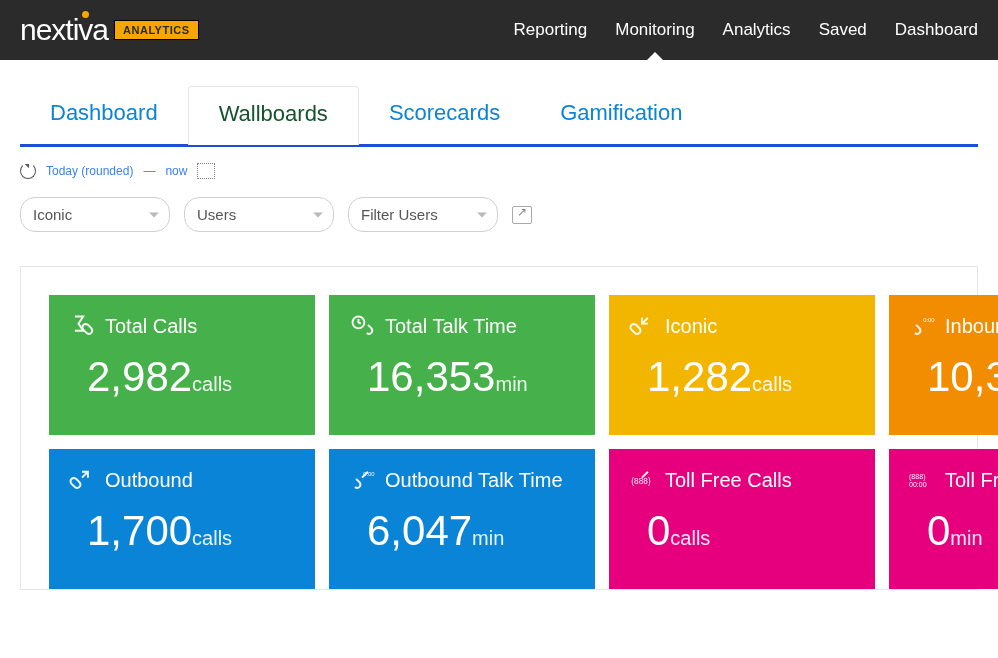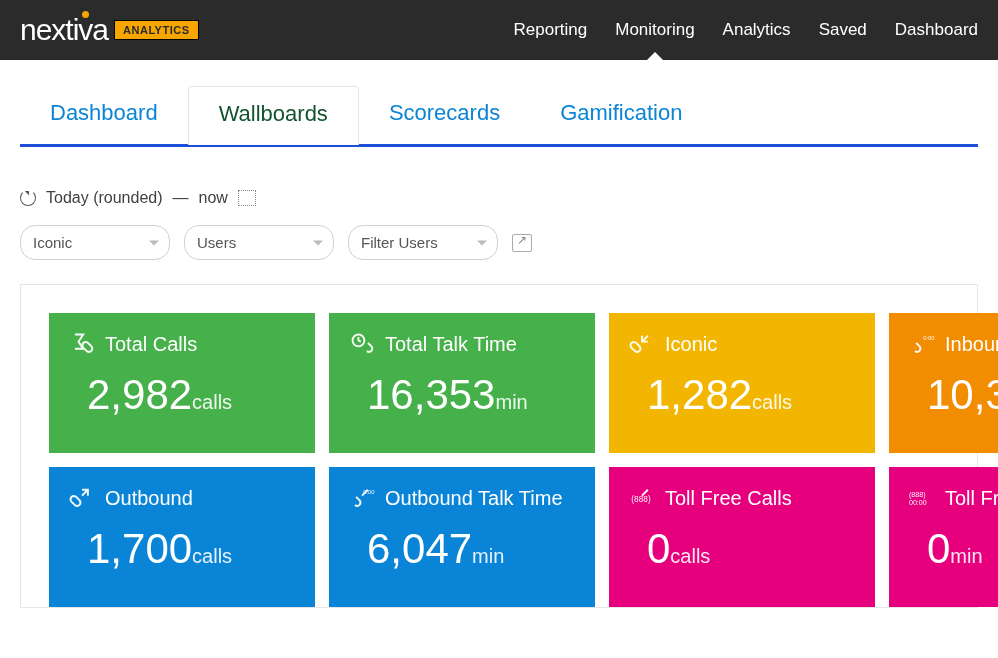--- a/index.html
+++ b/index.html
@@ -12,32 +12,32 @@
 .logo-badge { background:#f7a600; color:#2b2b2b; font-size:11px; font-weight:700; padding:3px 8px; border:1px solid #000; letter-spacing:0.5px; }
 .topnav { margin-left:auto; display:flex; gap:28px; }
 .topnav a { color:#fff; font-size:17px; text-decoration:none; cursor:pointer; position:relative; }
 .topnav a.active::after { content:""; position:absolute; bottom:-22px; left:50%; transform:translateX(-50%); border-left:10px solid transparent; border-right:10px solid transparent; border-bottom:10px solid #fff; }
 
 .page { padding:0 20px; }
 .tabbar { display:flex; margin-top:26px; border-bottom:3px solid #1d4ed8; }
 .tab { padding:14px 30px 18px; font-size:22px; color:#0a84d6; cursor:pointer; }
 .tab.active { color:#14532d; background:#fff; border:1px solid #e6e6e6; border-bottom:none; margin-bottom:-1px; border-top-left-radius:4px; border-top-right-radius:4px; }
 
-.timebar { margin-top:42px; display:flex; align-items:center; gap:10px; color:#404040; font-size:16px; }
+.timebar { margin-top:16px; display:flex; align-items:center; gap:10px; color:#3b82f6; font-size:12px; }
 .refresh-icon { width:16px; height:16px; border:1.5px solid #555; border-radius:50%; border-top-color:transparent; display:inline-block; position:relative; }
 .refresh-icon::after { content:""; position:absolute; top:-3px; left:5px; border:3px solid transparent; border-bottom-color:#555; transform:rotate(45deg); }
 .cal-icon { width:18px; height:16px; border:1px dotted #888; display:inline-block; position:relative; }
 
 .filterrow { margin-top:18px; display:flex; gap:14px; align-items:center; }
 .select { border:1px solid #d0d0d0; border-radius:15px; padding:8px 34px 8px 12px; font-size:15px; color:#555; display:flex; align-items:center; min-width:150px; justify-content:space-between; cursor:pointer; position:relative; }
 .select .chev { position:absolute; right:10px; top:50%; transform:translateY(-50%); width:0; height:0; border-left:5px solid transparent; border-right:5px solid transparent; border-top:5px solid #bbb; }
 .popout-icon { width:20px; height:18px; border:1px solid #aaa; border-radius:2px; position:relative; cursor:pointer; }
 .popout-icon::after { content:"↗"; position:absolute; top:-2px; left:4px; font-size:12px; color:#888; }
 
-.cards-wrap { margin-top:24px; border:1px solid #e6e6e6; padding:28px 28px 0 28px; }
+.cards-wrap { margin-top:34px; border:1px solid #e6e6e6; padding:28px 28px 0 28px; }
 .cards { display:flex; gap:14px; flex-wrap:wrap; width:1140px; }
 .card { width:266px; height:140px; color:#fff; padding:18px 20px; position:relative; }
 .card-title { font-size:20px; font-weight:500; display:flex; align-items:center; gap:10px; }
 .card-value-row { margin-top:14px; display:flex; align-items:baseline; gap:0; padding-left:18px; }
 .card-value { font-size:42px; font-weight:300; }
 .card-unit { font-size:20px; font-weight:300; opacity:0.9; }
 .ic { width:26px; height:26px; display:inline-flex; align-items:center; justify-content:center; opacity:0.95; }
 .ic svg { width:100%; height:100%; stroke:#fff; fill:none; stroke-width:1.6; }
 </style>
 </head>

